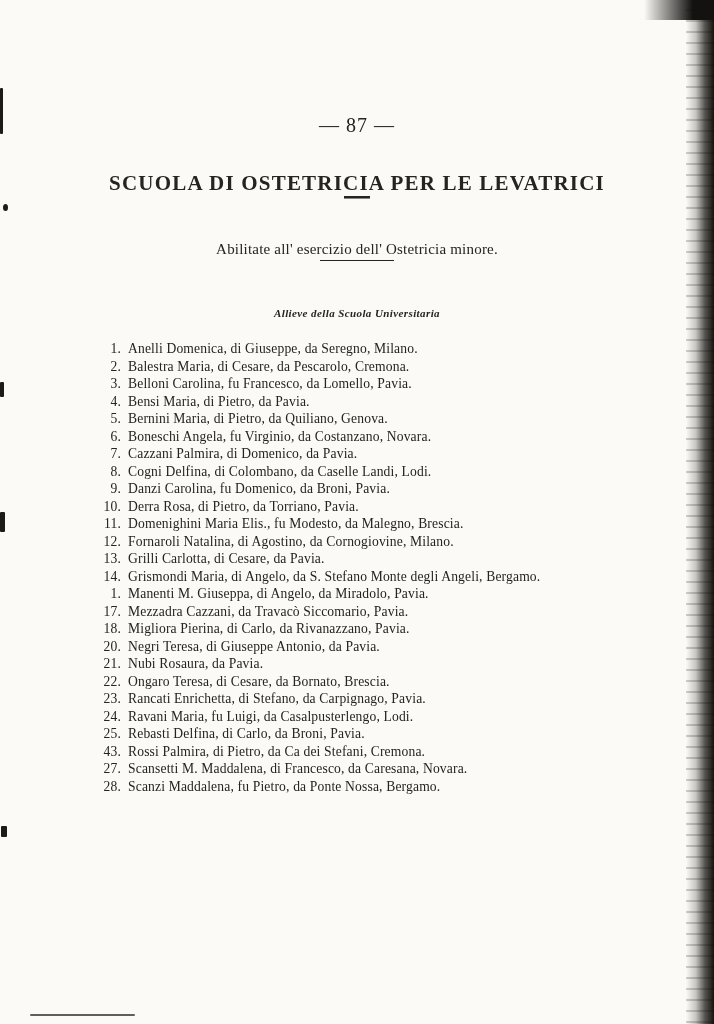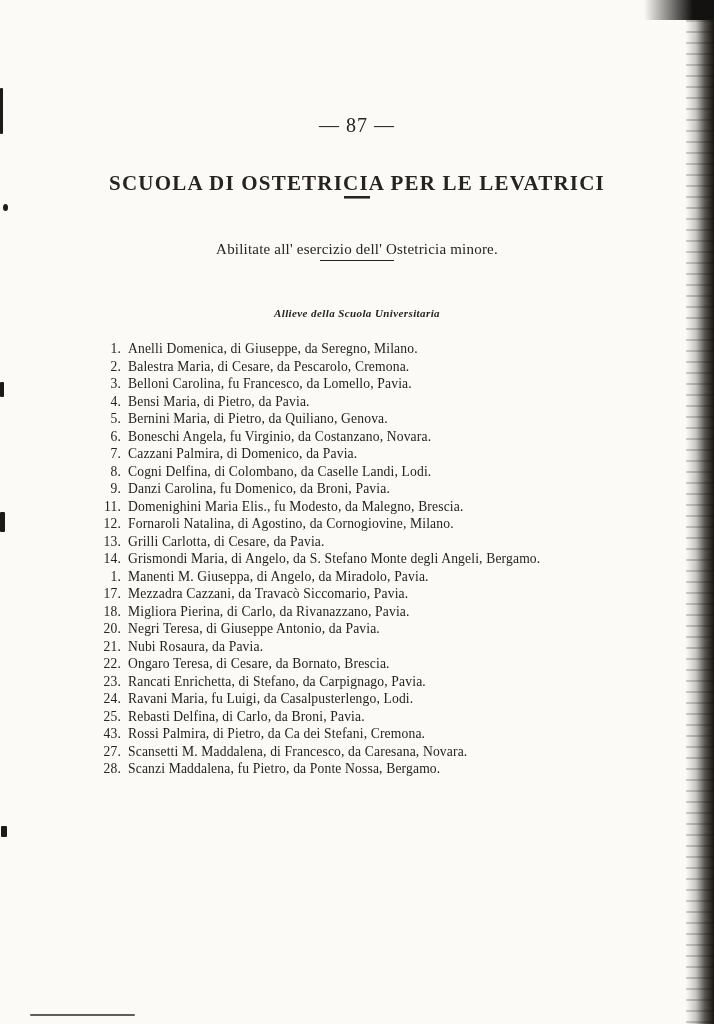--- a/index.html
+++ b/index.html
@@ -180,20 +180,24 @@
       </li>
       <li class="entry">
         <span class="num">8.</span>
         <span class="txt">Cogni Delfina, di Colombano, da Caselle Landi, Lodi.</span>
       </li>
       <li class="entry">
         <span class="num">9.</span>
         <span class="txt">Danzi Carolina, fu Domenico, da Broni, Pavia.</span>
       </li>
       <li class="entry">
+        <span class="num">10.</span>
+        <span class="txt">Derra Rosa, di Pietro, da Torriano, Pavia.</span>
+      </li>
+      <li class="entry">
         <span class="num">11.</span>
         <span class="txt">Domenighini Maria Elis., fu Modesto, da Malegno, Brescia.</span>
       </li>
       <li class="entry">
         <span class="num">12.</span>
         <span class="txt">Fornaroli Natalina, di Agostino, da Cornogiovine, Milano.</span>
       </li>
       <li class="entry">
         <span class="num">13.</span>
         <span class="txt">Grilli Carlotta, di Cesare, da Pavia.</span>

